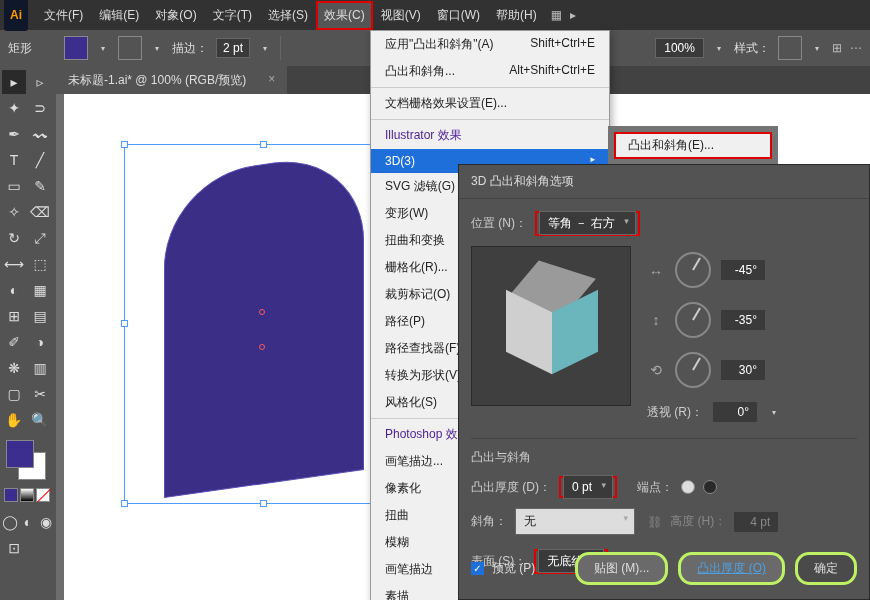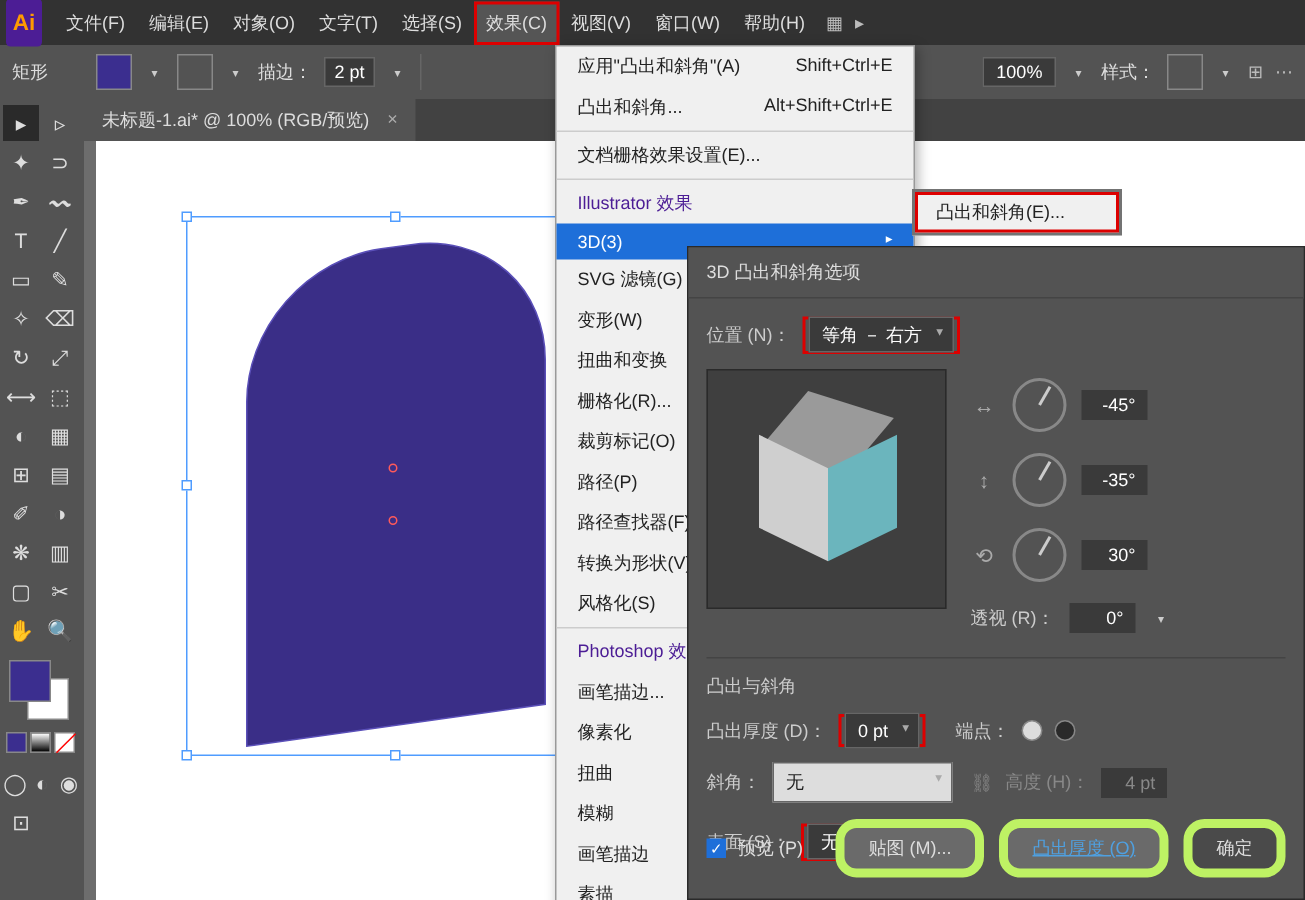--- a/index.html
+++ b/index.html
@@ -1,18 +1,18 @@
 <!DOCTYPE html>
 <html><head>
 <meta charset="utf-8">
 <style>
 *{margin:0;padding:0;box-sizing:border-box;font-family:"Microsoft YaHei",Arial,sans-serif;font-size:12px;user-select:none}
 body{width:870px;height:600px;background:#323232;overflow:hidden;position:relative}
 .app-header{height:30px;background:#323232;display:flex;align-items:center;padding:0 4px;gap:2px}
-.ai-logo{width:24px;height:32px;background:#4c1d95;color:#ff9a00;display:flex;align-items:center;justify-content:center;font-weight:bold;font-size:15px;border-radius:3px}
+.ai-logo{width:24px;height:32px;background:#0f172a;color:#ff9a00;display:flex;align-items:center;justify-content:center;font-weight:bold;font-size:12px;border-radius:3px}
 .menu-bar{display:flex;gap:0;margin-left:6px}
 .menu-item{padding:6px 8px;color:#ddd;cursor:pointer}
 .menu-item.active{background:#555;border:2px solid #d00;padding:4px 6px}
 .header-icons{margin-left:4px;display:flex;gap:8px;color:#bbb}
 .control-bar{height:36px;background:#535353;display:flex;align-items:center;padding:0 8px;gap:8px;color:#ddd}
 .tool-label{color:#ddd;margin-right:24px}
 .color-swatch{width:24px;height:24px;background:#3b2e8f;border:1px solid #888}
 .dd{width:14px;height:14px;display:flex;align-items:center;justify-content:center;color:#ccc;font-size:8px}
 .stroke-field{background:#3a3a3a;color:#fff;padding:2px 6px;border:1px solid #666}
 .zoom-field{background:#3a3a3a;color:#fff;padding:2px 8px;border:1px solid #666}
@@ -22,35 +22,35 @@
 .tool-row{display:flex;gap:2px}
 .tool{width:24px;height:24px;display:flex;align-items:center;justify-content:center;color:#ddd;cursor:pointer;font-size:14px}
 .tool.active{background:#2a2a2a}
 .tool-colors{margin-top:4px;position:relative;height:44px}
 .fg-color{position:absolute;top:2px;left:4px;width:28px;height:28px;background:#3b2e8f;border:1px solid #888}
 .bg-color{position:absolute;top:14px;left:16px;width:28px;height:28px;background:#fff;border:1px solid #888}
 .mini-swatches{display:flex;gap:2px;margin-top:4px;padding:0 2px}
 .mini-sw{width:14px;height:14px;border:1px solid #888}
 .canvas-wrap{flex:1;background:#6d6d6d;position:relative}
 .tab-bar{height:28px;background:#424242;display:flex}
-.doc-tab{background:#535353;padding:6px 12px;color:#ddd;display:flex;align-items:flex-start;gap:12px}
+.doc-tab{background:#535353;padding:6px 12px;color:#ddd;display:flex;align-items:flex-start;gap:22px}
 .tab-close{color:#aaa;cursor:pointer}
 .canvas{position:absolute;top:28px;left:8px;right:0;bottom:0;background:#fff}
 .artwork{position:absolute;left:60px;top:50px;width:280px;height:360px}
 .sel-box{position:absolute;inset:0;border:1px solid #4f9cff}
 .sel-handle{position:absolute;width:7px;height:7px;background:#fff;border:1px solid #4f9cff}
 .anchor{position:absolute;width:6px;height:6px;border:1px solid #ff5a5a;border-radius:50%;background:transparent}
 .shape{position:absolute;left:40px;top:20px;width:200px;height:320px;background:#3a2e87;border:1px solid #5a4fb8;border-radius:90px 90px 0 0;transform:skewY(-8deg)}
 .dropdown-menu{position:absolute;left:370px;top:30px;width:240px;background:#f0f0f0;border:1px solid #999;box-shadow:2px 2px 8px rgba(0,0,0,0.3);z-index:10}
 .dm-item{padding:5px 14px;color:#222;display:flex;justify-content:space-between;cursor:pointer}
 .dm-item.hl{background:#1e6fd9;color:#fff}
 .dm-item .arrow{font-size:9px;color:inherit}
 .dm-sep{height:1px;background:#ccc;margin:2px 0}
 .dm-header{padding:5px 14px;color:#4c1d95}
-.submenu{position:absolute;left:608px;top:126px;width:140px;background:#f0f0f0;border:2px solid #737373;z-index:11}
+.submenu{position:absolute;left:608px;top:126px;width:170px;background:#f0f0f0;border:6px solid #737373;z-index:11}
 .sm-item{padding:5px 14px;color:#222;cursor:pointer}
 .sm-item.boxed{border:2px solid #d00;padding:3px 12px}
 .dialog{position:absolute;left:458px;top:164px;width:412px;height:436px;background:#535353;border:1px solid #2a2a2a;z-index:20;color:#ddd}
 .dlg-title{background:#535353;padding:8px 12px;border-bottom:1px solid #444}
 .dlg-body{padding:12px}
 .dlg-row{display:flex;align-items:center;gap:8px;margin-bottom:10px}
 .dlg-label{color:#ccc}
 .dlg-select{background:#3a3a3a;border:1px solid #666;padding:4px 20px 4px 8px;color:#fff;position:relative;cursor:pointer}
 .dlg-select::after{content:"▾";position:absolute;right:6px;top:4px;font-size:9px;color:#aaa}
 .red-box{border:2px solid #d00;padding:2px;display:inline-block}
@@ -64,21 +64,21 @@
 .angle-row{display:flex;align-items:center;gap:10px}
 .angle-icon{width:18px;height:18px;color:#aaa;font-size:14px;display:flex;align-items:center;justify-content:center}
 .dial{width:36px;height:36px;border:2px solid #888;border-radius:50%;position:relative}
 .dial::after{content:"";position:absolute;width:2px;height:14px;background:#ccc;left:50%;top:2px;transform-origin:bottom;transform:translateX(-50%) rotate(30deg)}
 .angle-val{background:#3a3a3a;padding:3px 8px;color:#fff;min-width:44px;text-align:right}
 .section-title{color:#ccc;margin:8px 0 10px;border-top:1px solid #444;padding-top:10px}
 .radio-dot{width:14px;height:14px;border-radius:50%;border:1px solid #888;background:#ddd}
 .radio-dot.dark{background:#2a2a2a}
 .link-icon{color:#888;margin-left:4px}
 .checkbox{width:13px;height:13px;background:#1e6fd9;display:flex;align-items:center;justify-content:center;color:#fff;font-size:10px}
-.btn{background:#6a6a6a;border:6px solid #bef264;border-radius:14px;padding:5px 16px;color:#ddd;cursor:pointer}
+.btn{background:#6a6a6a;border:3px solid #bef264;border-radius:14px;padding:5px 16px;color:#ddd;cursor:pointer}
 .btn.primary{background:#4a4a4a}
 .dlg-footer{display:flex;align-items:center;gap:10px;padding:8px 12px;justify-content:space-between;position:absolute;bottom:6px;left:0;right:0}
 .footer-left{display:flex;align-items:center;gap:8px}
 .footer-right{display:flex;gap:10px}
 .more-link{color:#4fa0e0;text-decoration:underline;cursor:pointer}
 .muted{color:#888}
 </style>
 </head>
 <body>
 

